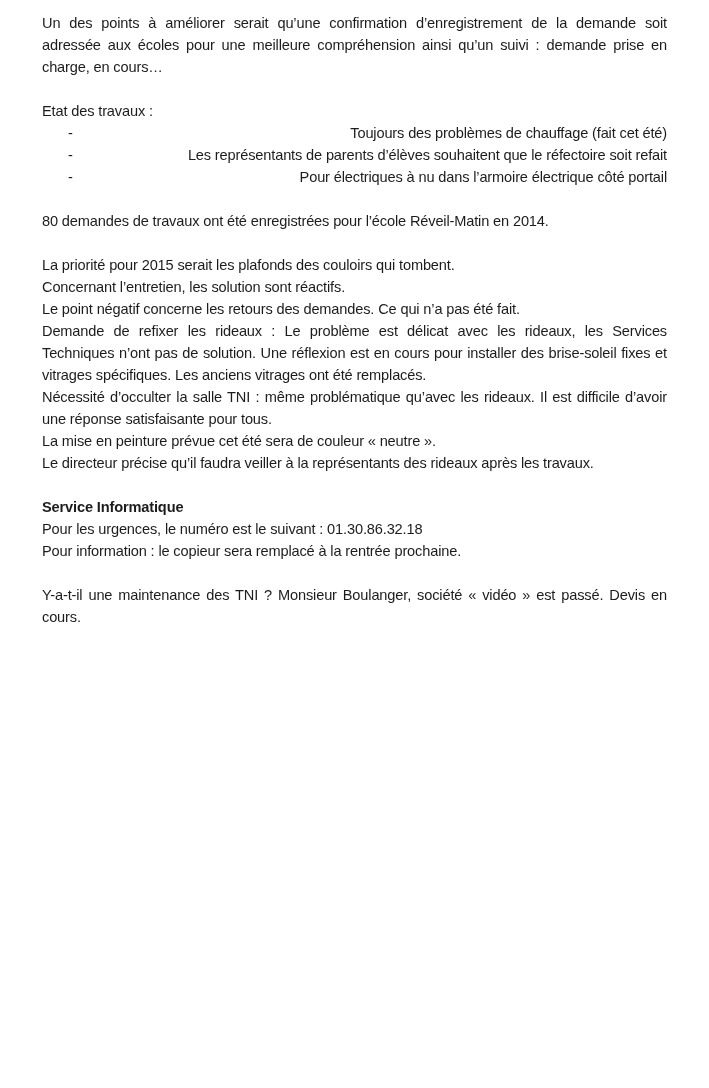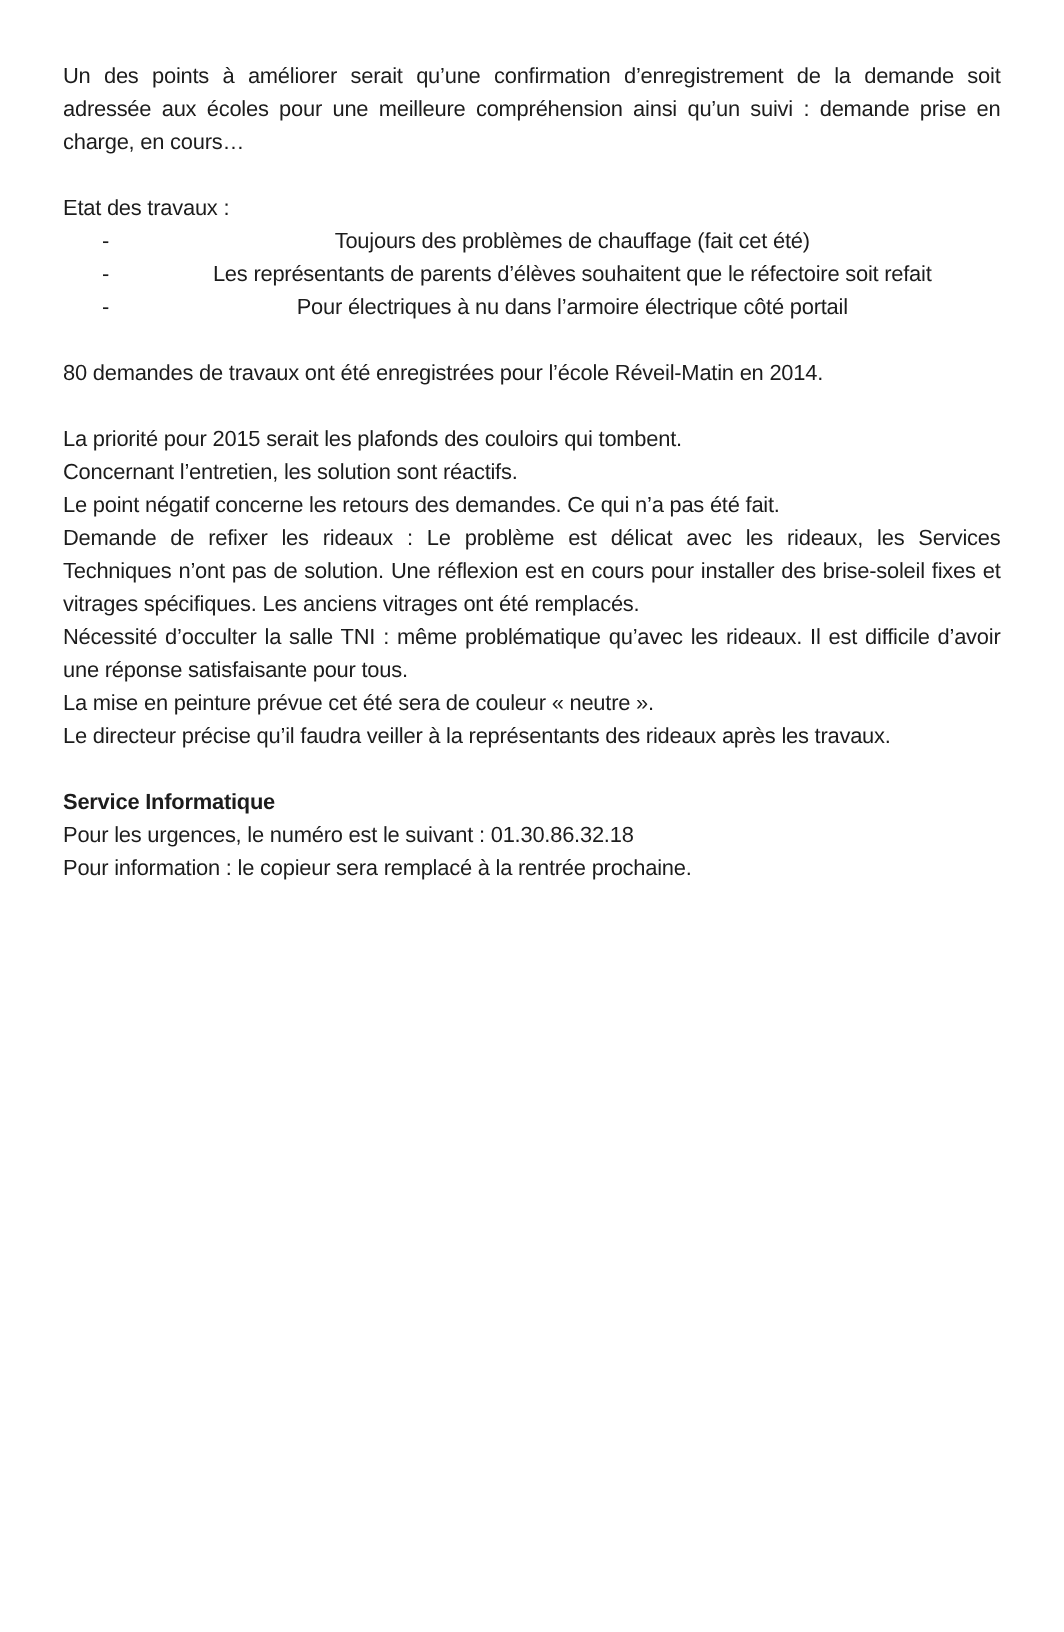--- a/index.html
+++ b/index.html
@@ -9,21 +9,21 @@
   html,body{margin:0;padding:0;}
   body{
     width:709px;height:1088px;
     background:var(--page-bg);
     font-family:"Liberation Sans", sans-serif;
     overflow:hidden;
   }
   .page{
     box-sizing:border-box;
     width:709px;height:1088px;
-    padding:40px 42px 0 42px;
+    padding:12px 42px 0 42px;
     background:var(--page-bg);
   }
   .para{
     margin:0;
     font-size:14.6px;
     line-height:22px;
     letter-spacing:-0.15px;
     color:var(--ink);
     text-align:justify;
   }
@@ -41,21 +41,21 @@
     font-size:14.6px;
     line-height:22px;
     color:var(--ink);
   }
   .bullet-text{
     flex:1 1 auto;
     font-size:14.6px;
     line-height:22px;
     letter-spacing:-0.15px;
     color:var(--ink);
-    text-align:center;
+    text-align:right;
   }
 </style>
 </head>
 <body>
 
 <div class="page">
 
   <p class="para mb">Un des points à améliorer serait qu’une confirmation d’enregistrement de la demande soit adressée aux écoles pour une meilleure compréhension ainsi qu’un suivi : demande prise en charge, en cours…</p>
 
   <p class="para">Etat des travaux :</p>
@@ -81,14 +81,15 @@
   <p class="para">Demande de refixer les rideaux : Le problème est délicat avec les rideaux, les Services Techniques n’ont pas de solution. Une réflexion est en cours pour installer des brise-soleil fixes et vitrages spécifiques. Les anciens vitrages ont été remplacés.</p>
   <p class="para">Nécessité d’occulter la salle TNI : même problématique qu’avec les rideaux. Il est difficile d’avoir une réponse satisfaisante pour tous.</p>
   <p class="para">La mise en peinture prévue cet été sera de couleur « neutre ».</p>
   <p class="para mb">Le directeur précise qu’il faudra veiller à la représentants des rideaux après les travaux.</p>
 
   <p class="para bold">Service Informatique</p>
   <p class="para">Pour les urgences, le numéro est le suivant : 01.30.86.32.18</p>
   <p class="para mb">Pour information : le copieur sera remplacé à la rentrée prochaine.</p>
 
 
+  <p class="para">Y-a-t-il une maintenance des TNI ? Monsieur Boulanger, société « vidéo » est passé. Devis en cours.</p>
 
 </div>
 
 </body></html>

